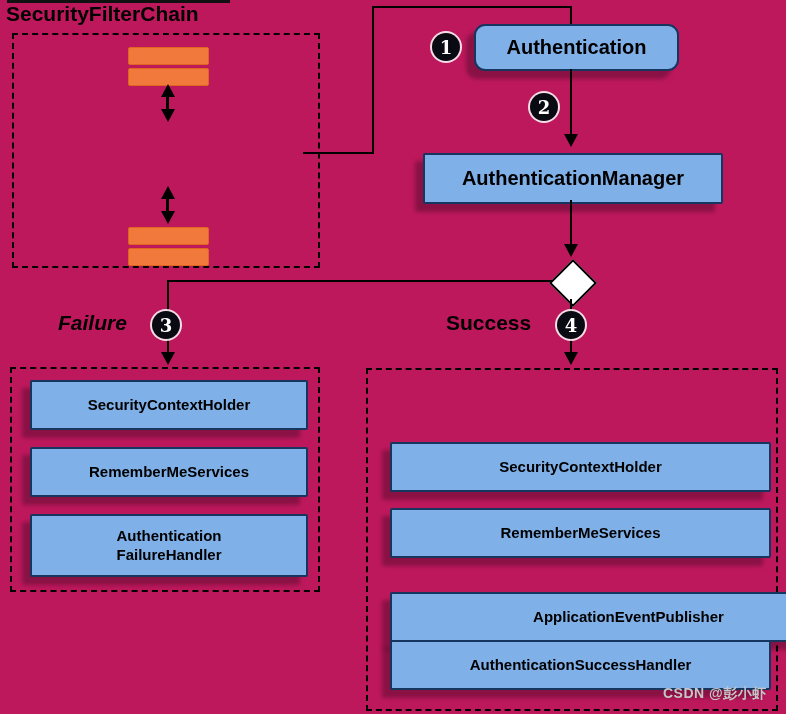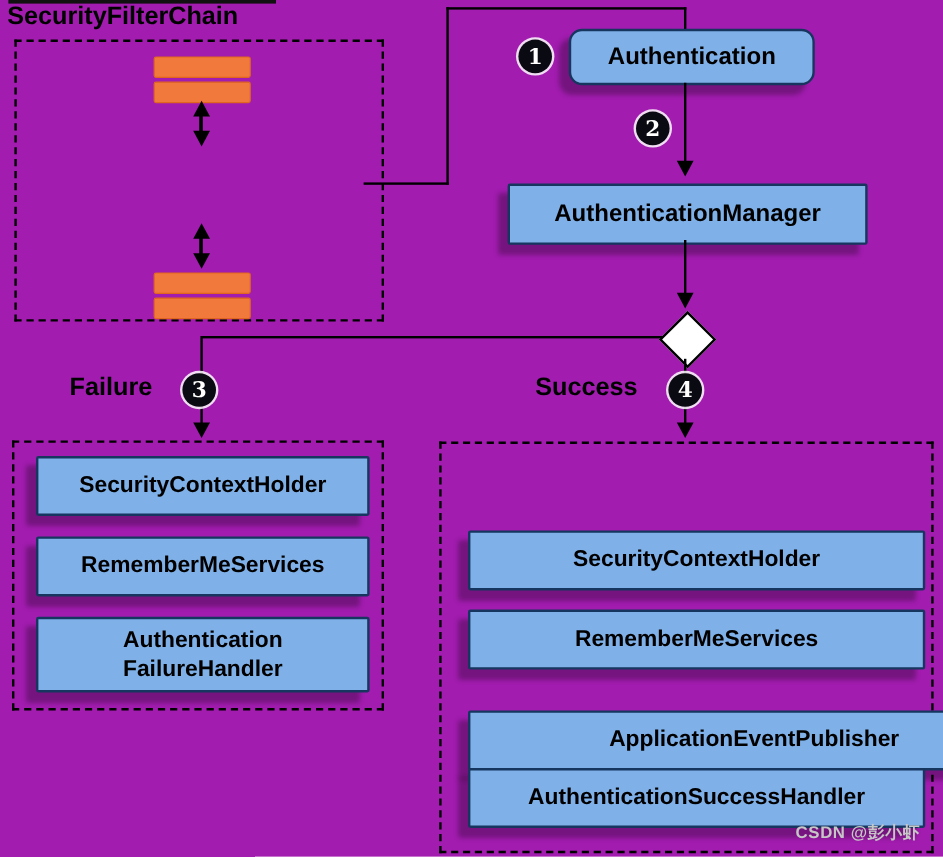--- a/index.html
+++ b/index.html
@@ -1,28 +1,28 @@
 <!DOCTYPE html>
 <html><head>
 <meta charset="utf-8">
 <style>
   html,body{margin:0;padding:0;background:#fff;}
   #canvas{
-    position:relative;width:786px;height:714px;background:#a21caf;overflow:hidden;
+    position:relative;width:786px;height:714px;background:#be185d;overflow:hidden;
     font-family:"Liberation Sans",sans-serif;color:#000;
   }
   .title{position:absolute;left:6px;top:2px;font-size:21px;font-weight:bold;letter-spacing:0;}
   .remnant{position:absolute;left:7px;top:0;width:223px;height:3px;background:#111;}
   .dashed{position:absolute;border:2px dashed #000;background:transparent;}
   .bar{position:absolute;left:128px;width:79px;height:16px;background:#f0793b;border:1px solid #e0661f;border-radius:2px;}
   .node{
     position:absolute;background:#7fb0e8;border:2px solid #16365f;border-radius:2px;
     box-shadow:-8px 8px 4px rgba(0,0,0,0.28);
     display:flex;flex-direction:column;align-items:center;justify-content:center;
-    font-weight:bold;font-size:19px;line-height:1.25;text-align:center;
+    font-weight:bold;font-size:15px;line-height:1.25;text-align:center;
   }
   .node.rounded{border-radius:11px;}
   .orange-node{
     position:absolute;left:35px;top:122px;width:268px;height:62px;
     background:#f0793b;border:2px solid #aa4517;
     box-shadow:-9px 9px 4px rgba(0,0,0,0.28);
     display:flex;flex-direction:column;align-items:center;justify-content:center;
     font-weight:bold;font-size:20px;line-height:1.15;text-align:center;
   }
   .hline,.vline{position:absolute;background:#000;}
@@ -91,21 +91,21 @@
 
   <div class="vline" style="left:570px;top:200px;width:2px;height:46px;"></div>
   <div class="tri-down" style="left:564px;top:244px;"></div>
 
   <div class="diamond"></div>
 
   <div class="hline" style="left:168px;top:280px;width:384px;height:2px;"></div>
   <div class="vline" style="left:167px;top:280px;width:2px;height:74px;"></div>
   <div class="tri-down" style="left:161px;top:352px;"></div>
 
-  <div class="flabel" style="left:58px;top:311px;">Failure</div>
+  <div class="flabel" style="left:58px;top:311px;font-style:italic;">Failure</div>
   <div class="badge" style="left:152px;top:311px;">
     <span>3</span>
   </div>
 
   <div class="vline" style="left:570px;top:299px;width:2px;height:55px;"></div>
   <div class="tri-down" style="left:564px;top:352px;"></div>
 
   <div class="flabel" style="left:446px;top:311px;">Success</div>
   <div class="badge" style="left:557px;top:311px;">
     <span>4</span>

